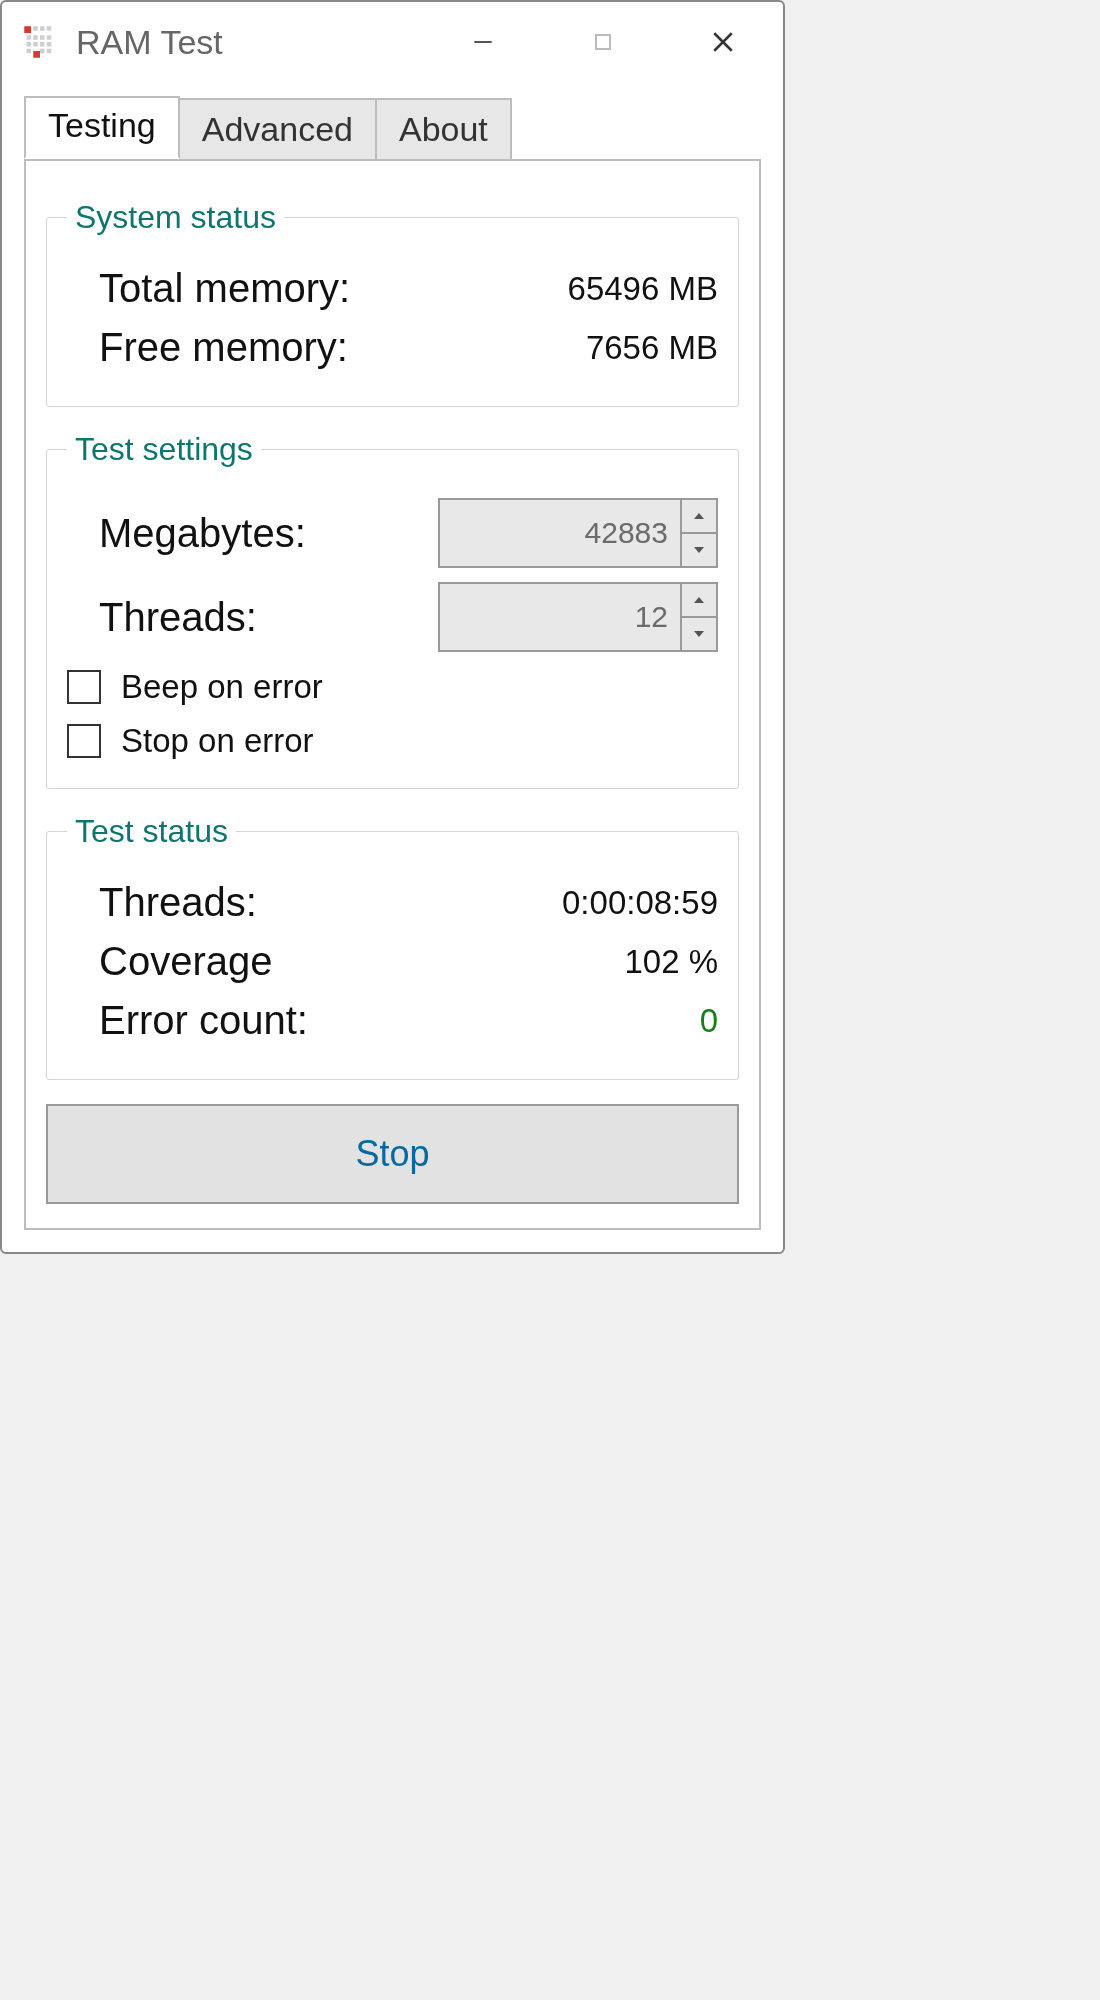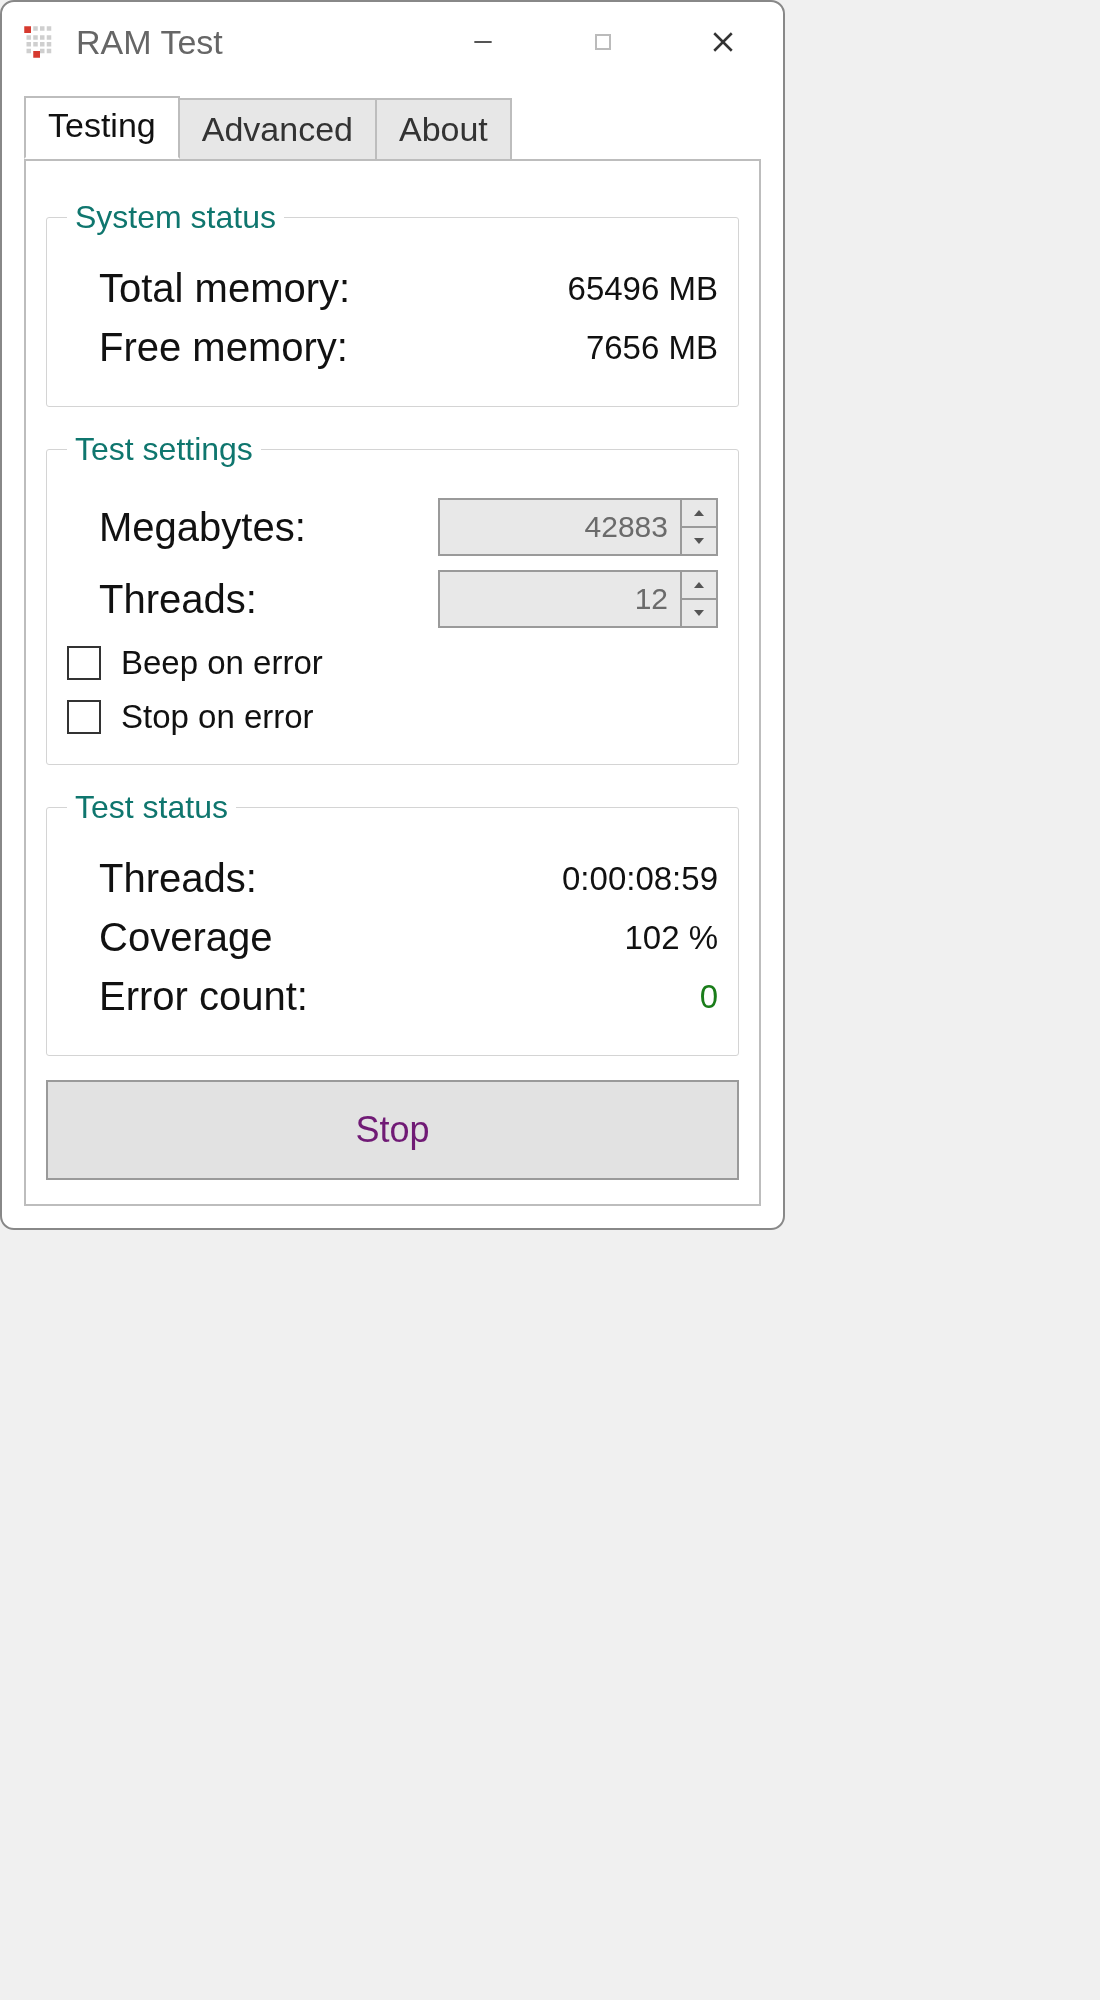--- a/index.html
+++ b/index.html
@@ -8,21 +8,21 @@
     background: #f0f0f0;
     font-family: "Segoe UI", Tahoma, sans-serif;
     font-size: 16px;
     color: #111;
   }
   .window {
     width: 785px;
     margin: 0 0 0 0;
     background: #fff;
     border: 2px solid #888;
-    border-radius: 14px;
+    border-radius: 6px;
     overflow: hidden;
   }
   .titlebar {
     height: 80px;
     display: flex;
     align-items: center;
     padding: 0 0 0 18px;
   }
   .titlebar .icon {
     width: 40px;
@@ -105,21 +105,21 @@
   .row .value {
     font-size: 33px;
     color: #111;
     text-align: right;
     white-space: nowrap;
   }
   .row .value.green { color: #1a7d1a; }
   .spin {
     display: flex;
     width: 280px;
-    height: 58px;
+    height: 70px;
     margin-left: 9px;
   }
   .spin .num {
     flex: 1;
     border: 2px solid #9a9a9a;
     background: #e8e8e8;
     color: #6b6b6b;
     font-size: 30px;
     display: flex;
     align-items: center;
@@ -158,21 +158,21 @@
     font-size: 33px;
     color: #111;
     text-align: center;
   }
   .bottom-button {
     width: 100%;
     height: 100px;
     background: #e2e2e2;
     border: 2px solid #9a9a9a;
     font-size: 36px;
-    color: #701a75;
+    color: #0369a1;
     display: flex;
     align-items: center;
     justify-content: center;
     margin-top: 20px;
   }
   
 </style>
 </head>
 <body>
 

